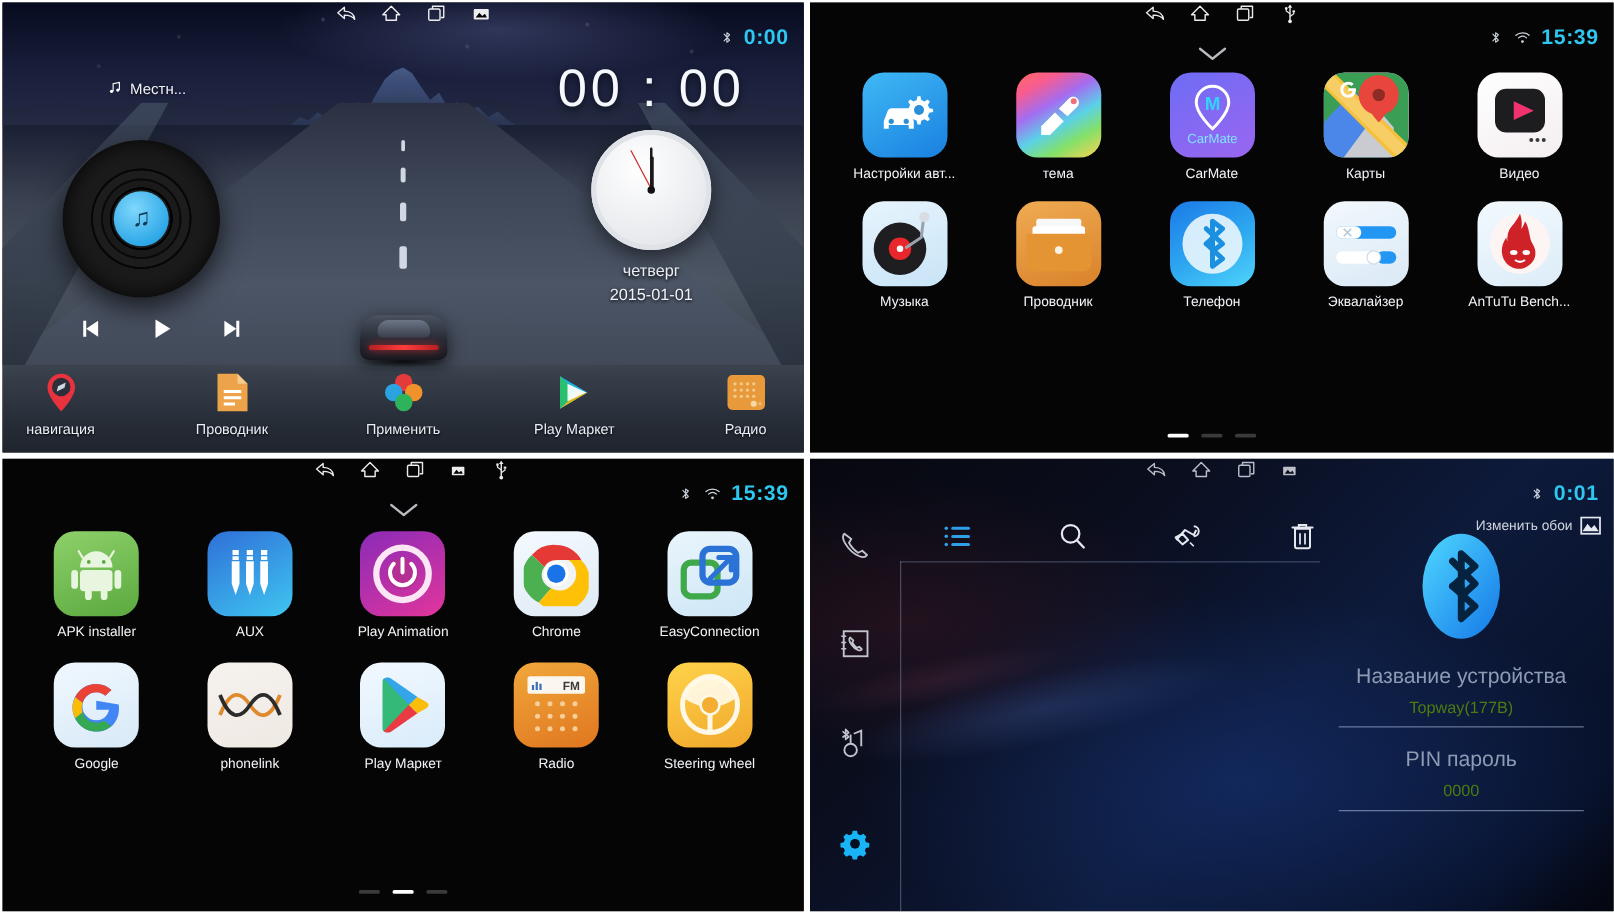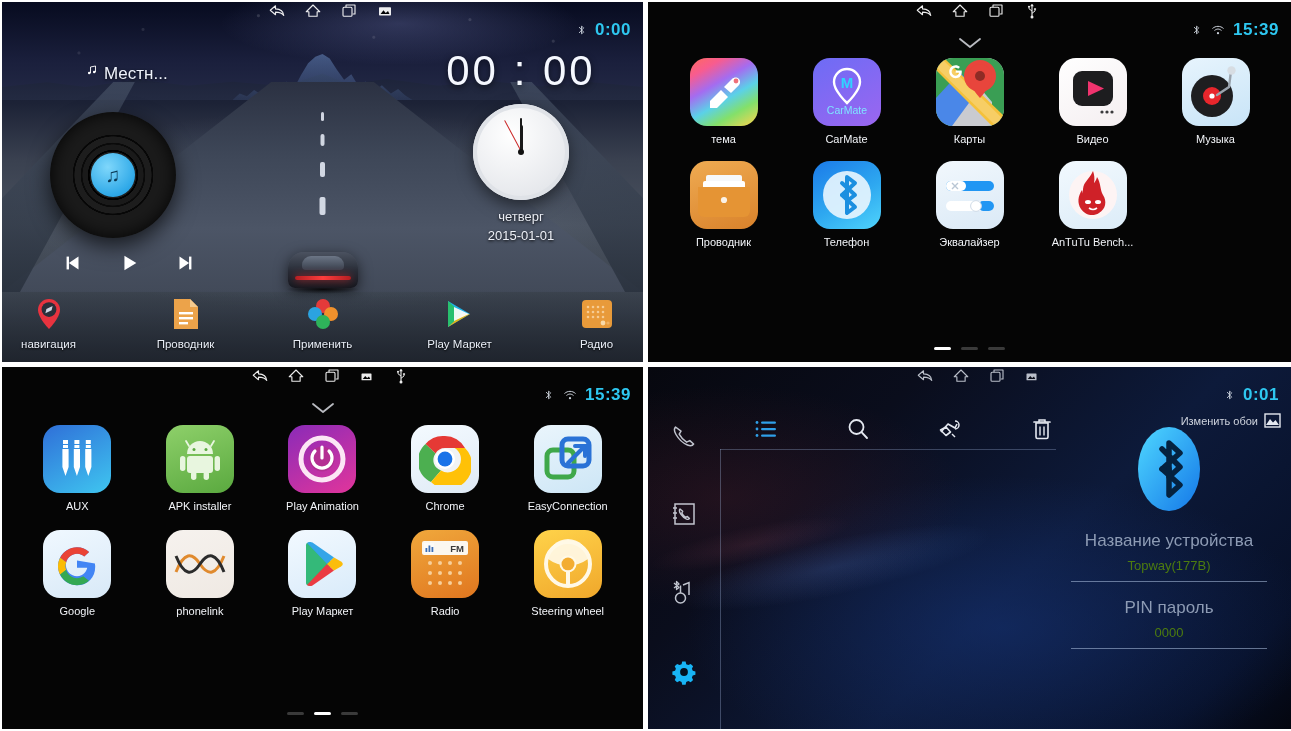--- a/index.html
+++ b/index.html
@@ -103,21 +103,21 @@
     border-radius: 2px; box-shadow: 0 0 8px rgba(255,50,50,.7);
   }
   .car-shadow {
     position: absolute; bottom: 0; left: 2px; right: 2px; height: 9px;
     background: radial-gradient(ellipse at center, rgba(0,0,0,.75), transparent 70%);
   }
 
   .now-playing {
     position: absolute; top: 62px; left: 84px;
     display: flex; align-items: flex-start; gap: 6px;
-    color: #eef2fb; font-size: 17px; text-shadow: 0 1px 3px rgba(0,0,0,.8);
+    color: #eef2fb; font-size: 12px; text-shadow: 0 1px 3px rgba(0,0,0,.8);
     z-index: 20;
   }
   .disc-widget { position: absolute; top: 110px; left: 48px; z-index: 20; }
   .disc {
     width: 126px; height: 126px; border-radius: 50%;
     background:
       radial-gradient(circle at 50% 50%, #1c1c1c 0 26%, #000 26.5% 28%, #1a1a1a 28.5% 34%, #0a0a0a 34.5% 36%, #1d1d1d 36.5% 43%, #070707 43.5% 45%, #1b1b1b 45.5% 50%),
       radial-gradient(circle at 35% 28%, rgba(255,255,255,.13), transparent 55%),
       #151515;
     box-shadow: 0 8px 22px rgba(0,0,0,.7), inset 0 0 18px rgba(0,0,0,.9);
@@ -442,20 +442,32 @@
     </div>
 
     <div class="chev">
       <svg width="26" height="14" viewBox="0 0 26 14">
           <path d="M3 3 L13 11 L23 3" fill="none" stroke="#e6e9f0" stroke-width="1.8" stroke-linecap="round" stroke-linejoin="round"></path>
         </svg>
     </div>
 
     <div class="app-grid">
       <div class="app">
+        <div class="app-icon" style="background:linear-gradient(150deg,#3fb9f5,#1a80e0);">
+          <svg width="46" height="42" viewBox="0 0 46 42">
+              <path d="M6 26 L9 18 C9.6 16.4 10.8 15.6 12.4 15.6 L24 15.6 C25.6 15.6 26.8 16.4 27.4 18 L30 26 L30 32 L26 32 L26 29 L10 29 L10 32 L6 32 Z" fill="#fff"></path>
+              <circle cx="12" cy="26" r="2.1" fill="#2b8fd8"></circle>
+              <circle cx="24" cy="26" r="2.1" fill="#2b8fd8"></circle>
+              <path d="M33 6 l2.4 0 .6 3 2.6 1.2 2.6-1.6 1.7 1.7-1.6 2.6 1.2 2.6 3 .6 0 2.4-3 .6-1.2 2.6 1.6 2.6-1.7 1.7-2.6-1.6-2.6 1.2-.6 3-2.4 0-.6-3-2.6-1.2-2.6 1.6-1.7-1.7 1.6-2.6-1.2-2.6-3-.6 0-2.4 3-.6 1.2-2.6-1.6-2.6 1.7-1.7 2.6 1.6 2.6-1.2z" fill="#fff"></path>
+              <circle cx="34.2" cy="17" r="4" fill="#2b8fd8"></circle>
+            </svg>
+        </div>
+        <div class="app-label">Настройки авт...</div>
+      </div>
+      <div class="app">
         <div class="app-icon" style="background:linear-gradient(150deg,#ff6a5e 0%,#f85c8f 18%,#a46cf0 38%,#5bd1e8 58%,#83e06a 76%,#ffd34e 100%);">
           <svg width="44" height="44" viewBox="0 0 44 44">
               <path d="M8 31 L19 20 L26 27 L15 38 L8 38 Z" fill="#fff"></path>
               <path d="M22 17 L30 9 C32 7 35 7 36.8 8.8 C38.6 10.6 38.6 13.6 36.6 15.6 L29 23 Z" fill="#fff"></path>
               <circle cx="34" cy="11" r="2.4" fill="#f0707a"></circle>
             </svg>
         </div>
         <div class="app-label">тема</div>
       </div>
       <div class="app">
@@ -610,46 +622,46 @@
     </div>
 
     <div class="chev">
       <svg width="26" height="14" viewBox="0 0 26 14">
           <path d="M3 3 L13 11 L23 3" fill="none" stroke="#e6e9f0" stroke-width="1.8" stroke-linecap="round" stroke-linejoin="round"></path>
         </svg>
     </div>
 
     <div class="app-grid" style="top:58px;row-gap:18px;">
       <div class="app">
-        <div class="app-icon" style="background:linear-gradient(150deg,#2f6fd8,#3fc6f0);">
-          <svg width="50" height="50" viewBox="0 0 50 50">
-              <g fill="#ffffff">
-                <path d="M11 6 h5 v4 h-5z M11 11 h5 v3 h-5z M10.4 15 h6.2 v18 l-3.1 9 -3.1-9z"></path>
-                <path d="M22.4 6 h5 v4 h-5z M22.4 11 h5 v3 h-5z M21.8 15 h6.2 v18 l-3.1 9 -3.1-9z"></path>
-                <path d="M33.8 6 h5 v4 h-5z M33.8 11 h5 v3 h-5z M33.2 15 h6.2 v18 l-3.1 9 -3.1-9z"></path>
-              </g>
-            </svg>
-        </div>
-        <div class="app-label">AUX</div>
-      </div>
-      <div class="app">
         <div class="app-icon" style="background:linear-gradient(160deg,#8ed06a,#5aa93f);">
           <svg width="46" height="46" viewBox="0 0 46 46">
               <path d="M12 10 l-3-5 M34 10 l3-5" stroke="#e8f6df" stroke-width="1.8" stroke-linecap="round"></path>
               <path d="M10 18 a13 13 0 0 1 26 0 z" fill="#e8f6df"></path>
               <circle cx="17" cy="13.5" r="1.5" fill="#5aa93f"></circle>
               <circle cx="29" cy="13.5" r="1.5" fill="#5aa93f"></circle>
               <rect x="10" y="20" width="26" height="17" rx="3" fill="#e8f6df"></rect>
               <rect x="3" y="20" width="5.4" height="15" rx="2.7" fill="#e8f6df"></rect>
               <rect x="37.6" y="20" width="5.4" height="15" rx="2.7" fill="#e8f6df"></rect>
               <rect x="14" y="35" width="5.4" height="9" rx="2.7" fill="#e8f6df"></rect>
               <rect x="26.6" y="35" width="5.4" height="9" rx="2.7" fill="#e8f6df"></rect>
             </svg>
         </div>
         <div class="app-label">APK installer</div>
+      </div>
+      <div class="app">
+        <div class="app-icon" style="background:linear-gradient(150deg,#2f6fd8,#3fc6f0);">
+          <svg width="50" height="50" viewBox="0 0 50 50">
+              <g fill="#ffffff">
+                <path d="M11 6 h5 v4 h-5z M11 11 h5 v3 h-5z M10.4 15 h6.2 v18 l-3.1 9 -3.1-9z"></path>
+                <path d="M22.4 6 h5 v4 h-5z M22.4 11 h5 v3 h-5z M21.8 15 h6.2 v18 l-3.1 9 -3.1-9z"></path>
+                <path d="M33.8 6 h5 v4 h-5z M33.8 11 h5 v3 h-5z M33.2 15 h6.2 v18 l-3.1 9 -3.1-9z"></path>
+              </g>
+            </svg>
+        </div>
+        <div class="app-label">AUX</div>
       </div>
       <div class="app">
         <div class="app-icon" style="background:linear-gradient(150deg,#8a2bb8,#e2359b);">
           <svg width="56" height="56" viewBox="0 0 56 56">
               <circle cx="28" cy="28" r="21" fill="none" stroke="#fce6f5" stroke-width="5"></circle>
               <circle cx="28" cy="28" r="12.5" fill="#b42e93"></circle>
               <path d="M28 16 L28 27" stroke="#fff" stroke-width="3.2" stroke-linecap="round"></path>
               <path d="M21 20 a10 10 0 1 0 14 0" fill="none" stroke="#fff" stroke-width="3.2" stroke-linecap="round"></path>
             </svg>
         </div>

